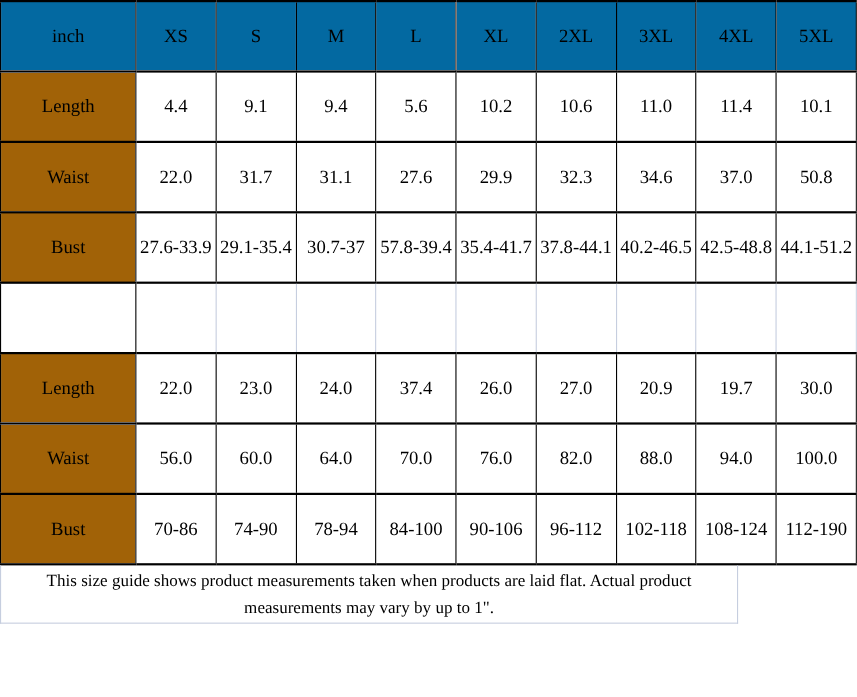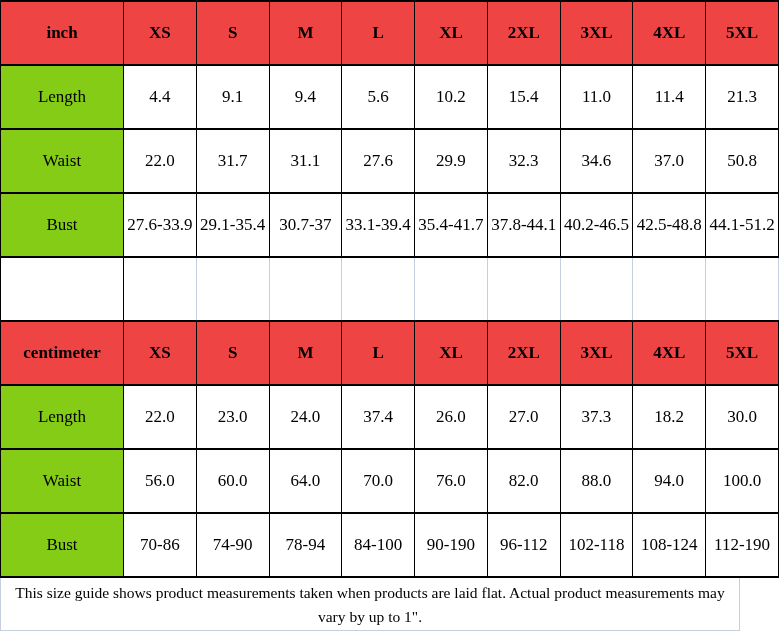--- a/index.html
+++ b/index.html
@@ -23,33 +23,33 @@
     border-bottom-width: 2px;
     height: 64px;
     padding: 0 1px;
     text-align: center;
     vertical-align: middle;
     font-size: 17px;
     background: #ffffff;
     overflow: hidden;
     white-space: nowrap;
   }
-  tr.header-row td { background: #ef4444; font-weight: bold; }
-  td.label-col { background: #84cc16; }
+  tr.header-row td { background: #0369a1; }
+  td.label-col { background: #a16207; }
   tr.spacer-row td {
     background: #ffffff;
     border-left: 1px solid #c6cedf;
     border-right: 1px solid #c6cedf;
   }
   tr.spacer-row td.spacer-first {
     border-left: 1px solid #000000;
     border-right: 1px solid #000000;
   }
   .footer-note {
-    width: 740px;
+    width: 671px;
     height: 53px;
     padding: 3px 2px 0 2px;
     border-left: 1px solid #c6cedf;
     border-right: 1px solid #c6cedf;
     border-bottom: 1px solid #c6cedf;
     font-size: 15.5px;
     line-height: 24px;
     text-align: center;
   }
 </style>
@@ -83,104 +83,92 @@
           <td>4XL</td>
           <td>5XL</td>
         </tr>
         <tr>
           <td class="label-col">Length</td>
           <td>4.4</td>
           <td>9.1</td>
           <td>9.4</td>
           <td>5.6</td>
           <td>10.2</td>
-          <td>15.4</td>
+          <td>10.6</td>
           <td>11.0</td>
           <td>11.4</td>
-          <td>21.3</td>
+          <td>10.1</td>
         </tr>
         <tr>
           <td class="label-col">Waist</td>
           <td>22.0</td>
           <td>31.7</td>
           <td>31.1</td>
           <td>27.6</td>
           <td>29.9</td>
           <td>32.3</td>
           <td>34.6</td>
           <td>37.0</td>
           <td>50.8</td>
         </tr>
         <tr>
           <td class="label-col">Bust</td>
           <td>27.6-33.9</td>
           <td>29.1-35.4</td>
           <td>30.7-37</td>
-          <td>33.1-39.4</td>
+          <td>57.8-39.4</td>
           <td>35.4-41.7</td>
           <td>37.8-44.1</td>
           <td>40.2-46.5</td>
           <td>42.5-48.8</td>
           <td>44.1-51.2</td>
         </tr>
         <tr class="spacer-row">
           <td class="spacer-first"></td>
           <td></td>
           <td></td>
           <td></td>
           <td></td>
           <td></td>
           <td></td>
           <td></td>
           <td></td>
           <td></td>
         </tr>
-        <tr class="header-row">
-          <td class="label-col">centimeter</td>
-          <td>XS</td>
-          <td>S</td>
-          <td>M</td>
-          <td>L</td>
-          <td>XL</td>
-          <td>2XL</td>
-          <td>3XL</td>
-          <td>4XL</td>
-          <td>5XL</td>
-        </tr>
         <tr>
           <td class="label-col">Length</td>
           <td>22.0</td>
           <td>23.0</td>
           <td>24.0</td>
           <td>37.4</td>
           <td>26.0</td>
           <td>27.0</td>
-          <td>37.3</td>
-          <td>18.2</td>
+          <td>20.9</td>
+          <td>19.7</td>
           <td>30.0</td>
         </tr>
         <tr>
           <td class="label-col">Waist</td>
           <td>56.0</td>
           <td>60.0</td>
           <td>64.0</td>
           <td>70.0</td>
           <td>76.0</td>
           <td>82.0</td>
           <td>88.0</td>
           <td>94.0</td>
           <td>100.0</td>
         </tr>
         <tr>
           <td class="label-col">Bust</td>
           <td>70-86</td>
           <td>74-90</td>
           <td>78-94</td>
           <td>84-100</td>
-          <td>90-190</td>
+          <td>90-106</td>
           <td>96-112</td>
           <td>102-118</td>
           <td>108-124</td>
           <td>112-190</td>
         </tr>
       </tbody>
   </table>
   <div class="footer-note">This size guide shows product measurements taken when products are laid flat. Actual product measurements may vary by up to 1".</div>
 </div>
 

